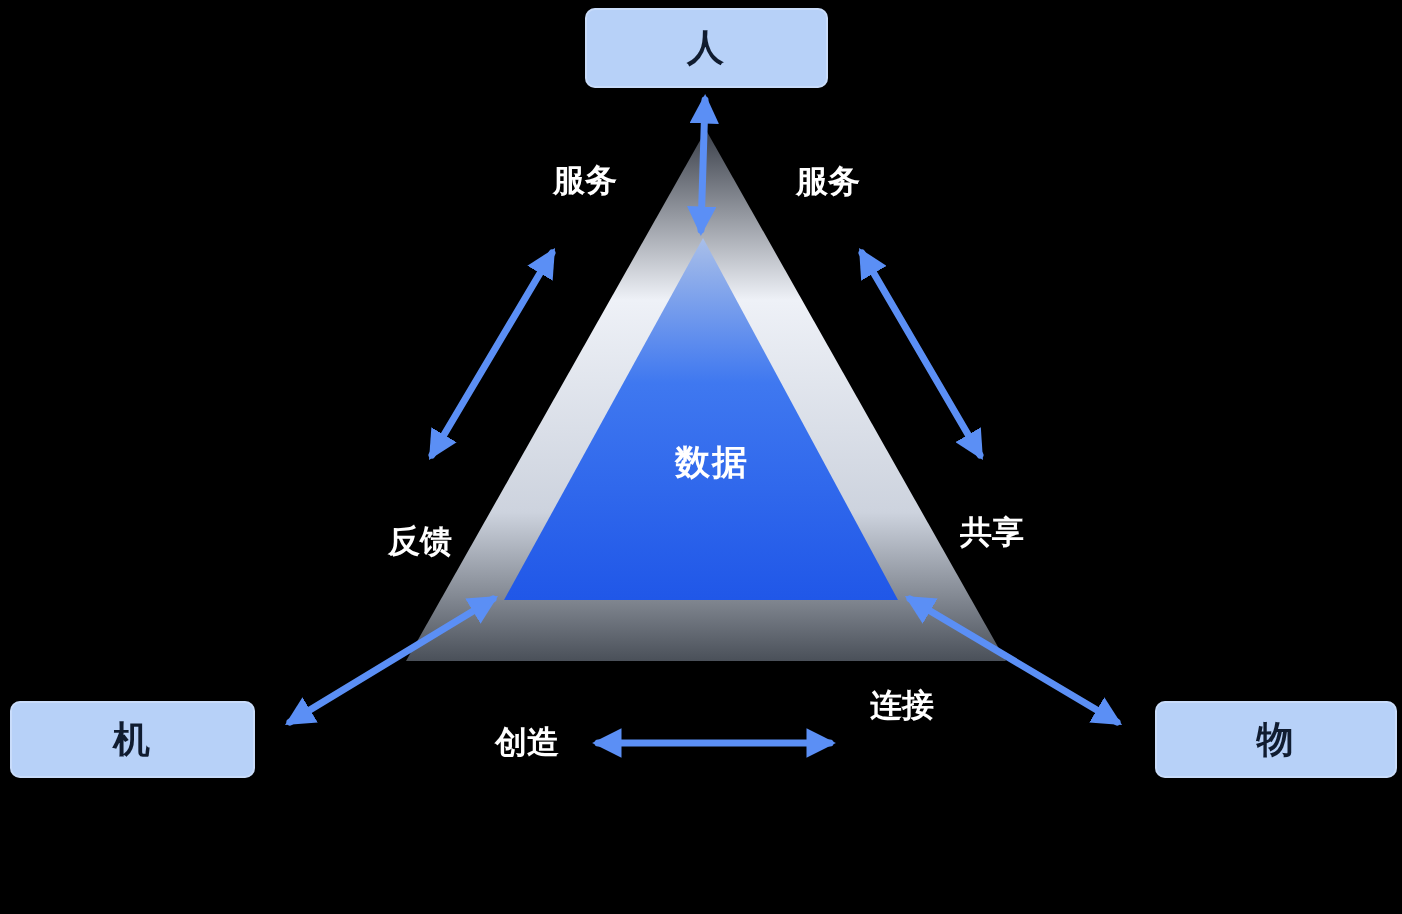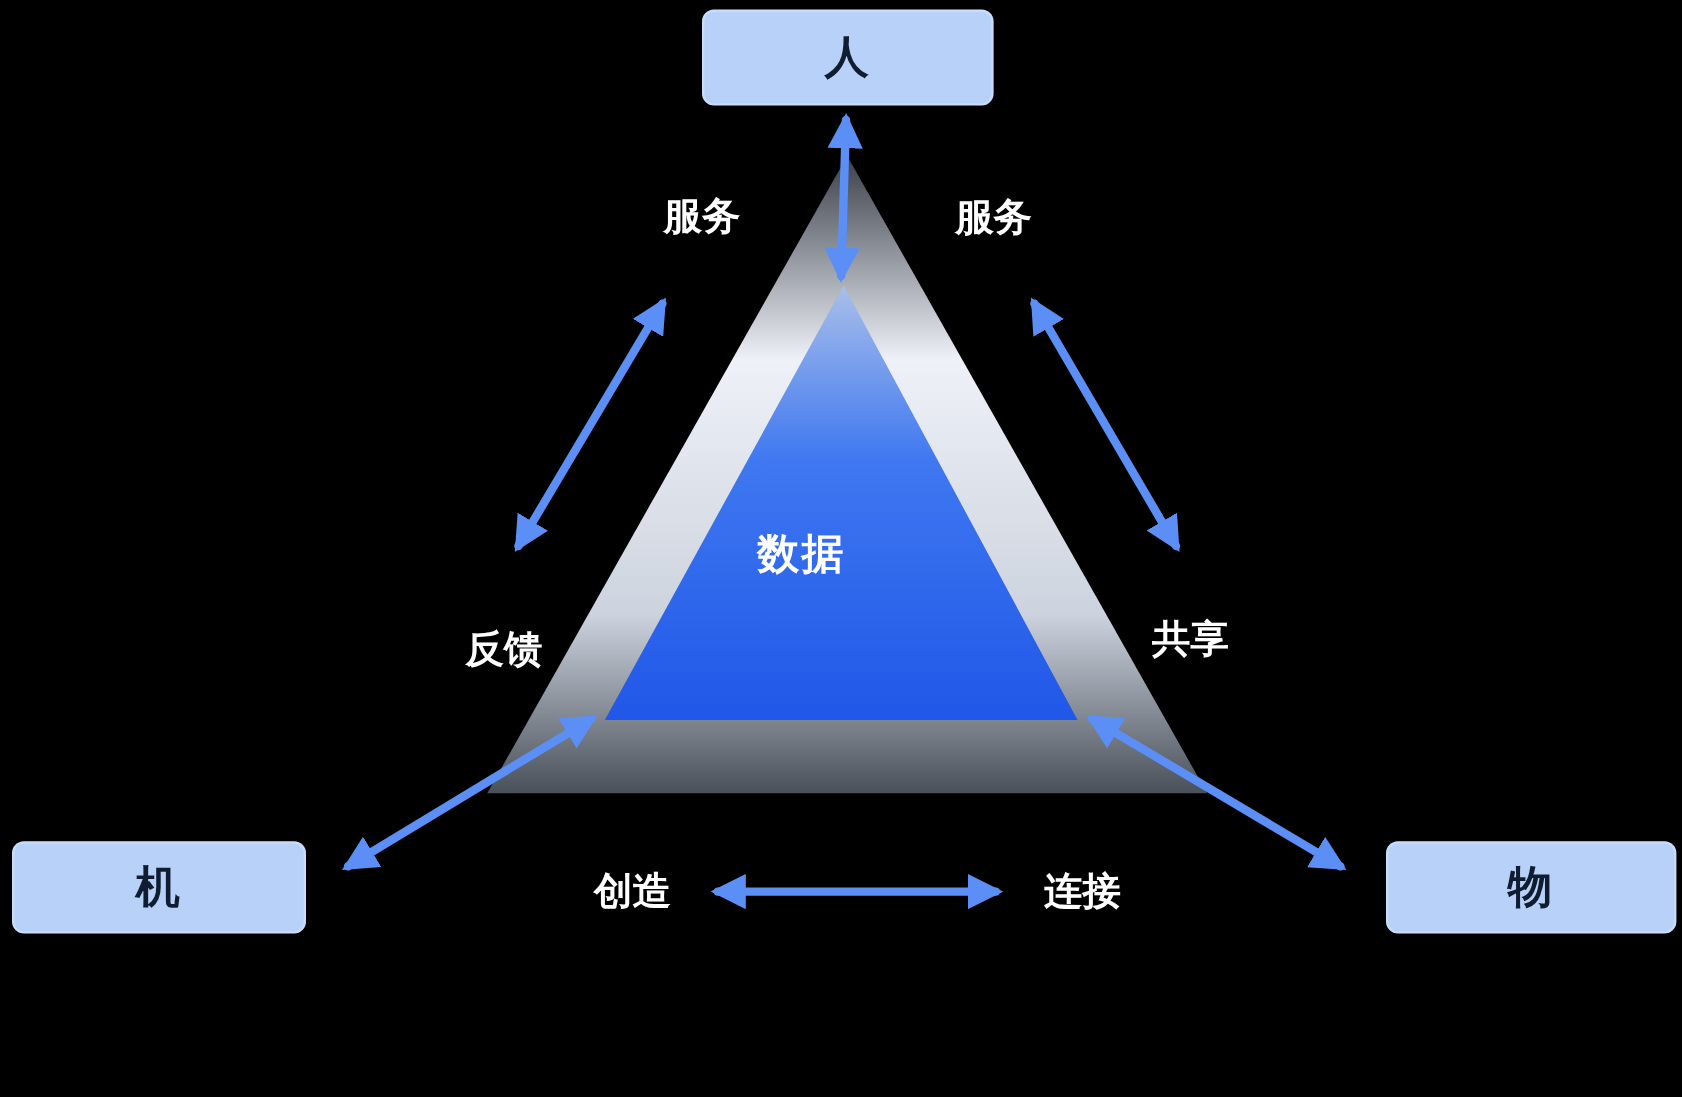--- a/index.html
+++ b/index.html
@@ -104,22 +104,22 @@
   <div class="node node-person">
     <span>人</span>
   </div>
   <div class="node node-machine">
     <span>机</span>
   </div>
   <div class="node node-object">
     <span>物</span>
   </div>
 
-  <div class="center-label" style="left:668px; top:462px;">数据</div>
+  <div class="center-label" style="left:712px; top:462px;">数据</div>
 
   <div class="edge-label" style="left:585px; top:181px;">服务</div>
   <div class="edge-label" style="left:828px; top:182px;">服务</div>
   <div class="edge-label" style="left:420px; top:542px;">反馈</div>
   <div class="edge-label" style="left:992px; top:533px;">共享</div>
   <div class="edge-label" style="left:527px; top:743px;font-family:Liberation Serif, serif;">创造</div>
-  <div class="edge-label" style="left:902px; top:743px;">连接</div>
+  <div class="edge-label" style="left:902px; top:706px;">连接</div>
 
 </div>
 
 </body></html>

